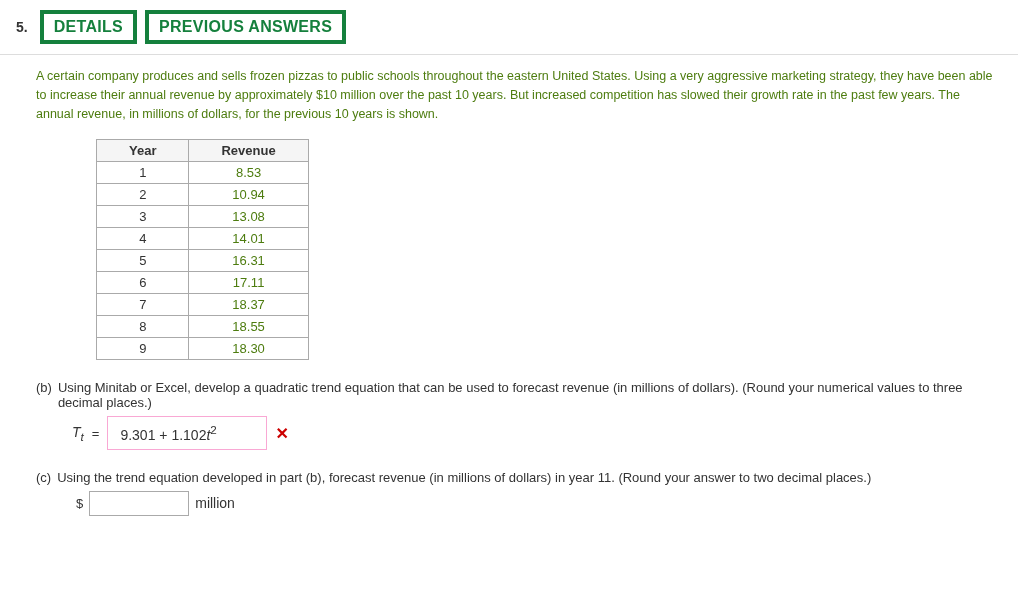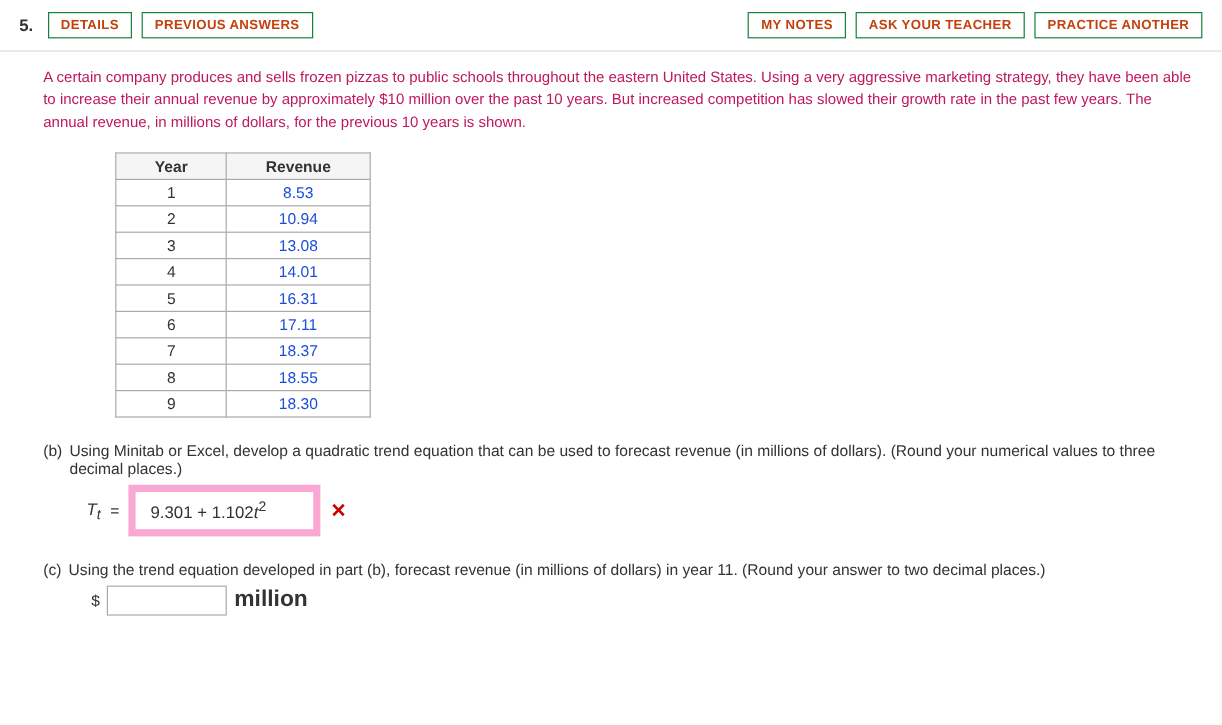--- a/index.html
+++ b/index.html
@@ -20,25 +20,25 @@
       gap: 8px;
     }
 
     .question-number {
       font-weight: bold;
       font-size: 14px;
       margin-right: 4px;
     }
 
     .btn-outline {
-      border: 1px solid #15803d;
-      color: #c2410c;
+      border: 4px solid #15803d;
+      color: #15803d;
       background: #fff;
       padding: 4px 10px;
-      font-size: 11px;
+      font-size: 16px;
       cursor: pointer;
       font-weight: bold;
       text-transform: uppercase;
       letter-spacing: 0.3px;
     }
 
     .right-buttons {
       margin-left: auto;
       display: flex;
       gap: 8px;
@@ -51,21 +51,21 @@
     .stat-recommendation {
       font-size: 12.5px;
       margin-bottom: 8px;
       color: #333;
     }
 
     .problem-text {
       font-size: 12.5px;
       line-height: 1.5;
       margin-bottom: 16px;
-      color: #be185d;
+      color: #4d7c0f;
     }
 
     .data-table {
       border-collapse: collapse;
       margin-left: 60px;
       margin-bottom: 20px;
     }
 
     .data-table th, .data-table td {
       border: 1px solid #aaa;
@@ -73,38 +73,38 @@
       text-align: center;
       font-size: 13px;
     }
 
     .data-table th {
       background: #f5f5f5;
       font-weight: bold;
     }
 
     .data-table td.revenue-val {
-      color: #1d4ed8;
+      color: #4d7c0f;
     }
 
     .equation-row {
       display: flex;
       align-items: center;
       margin-left: 36px;
       margin-bottom: 20px;
       gap: 8px;
     }
 
     .t-sub {
       font-size: 14px;
       font-style: italic;
     }
 
     .eq-box {
-      border: 6px solid #f9a8d4;
+      border: 1px solid #f9a8d4;
       padding: 6px 12px;
       font-size: 14px;
       background: #fff;
       min-width: 160px;
       display: inline-flex;
       align-items: center;
     }
 
     .x-mark {
       color: #cc0000;
@@ -124,22 +124,21 @@
     }
 
     .answer-input {
       border: 1px solid #aaa;
       padding: 4px 6px;
       font-size: 13px;
       width: 100px;
     }
 
     .million-label {
-      font-size: 19px;
-      font-weight: bold;
+      font-size: 14px;
     }
 
     .part-b-label {
       display: flex;
       gap: 6px;
       margin-bottom: 6px;
     }
 
     .part-c-label {
       display: flex;
@@ -151,25 +150,20 @@
       font-weight: normal;
     }
   </style>
 </head>
 <body>
 
 <div class="top-bar">
   <span class="question-number">5.</span>
   <button class="btn-outline">DETAILS</button>
   <button class="btn-outline">PREVIOUS ANSWERS</button>
-  <div class="right-buttons">
-    <button class="btn-outline">MY NOTES</button>
-    <button class="btn-outline">ASK YOUR TEACHER</button>
-    <button class="btn-outline">PRACTICE ANOTHER</button>
-  </div>
 </div>
 
 <div class="content">
 
 
   <p class="problem-text">A certain company produces and sells frozen pizzas to public schools throughout the eastern United States. Using a very aggressive marketing strategy, they have been able to increase their annual revenue by approximately $10 million over the past 10 years. But increased competition has slowed their growth rate in the past few years. The annual revenue, in millions of dollars, for the previous 10 years is shown.</p>
 
   <table class="data-table">
     <thead>
       <tr>

